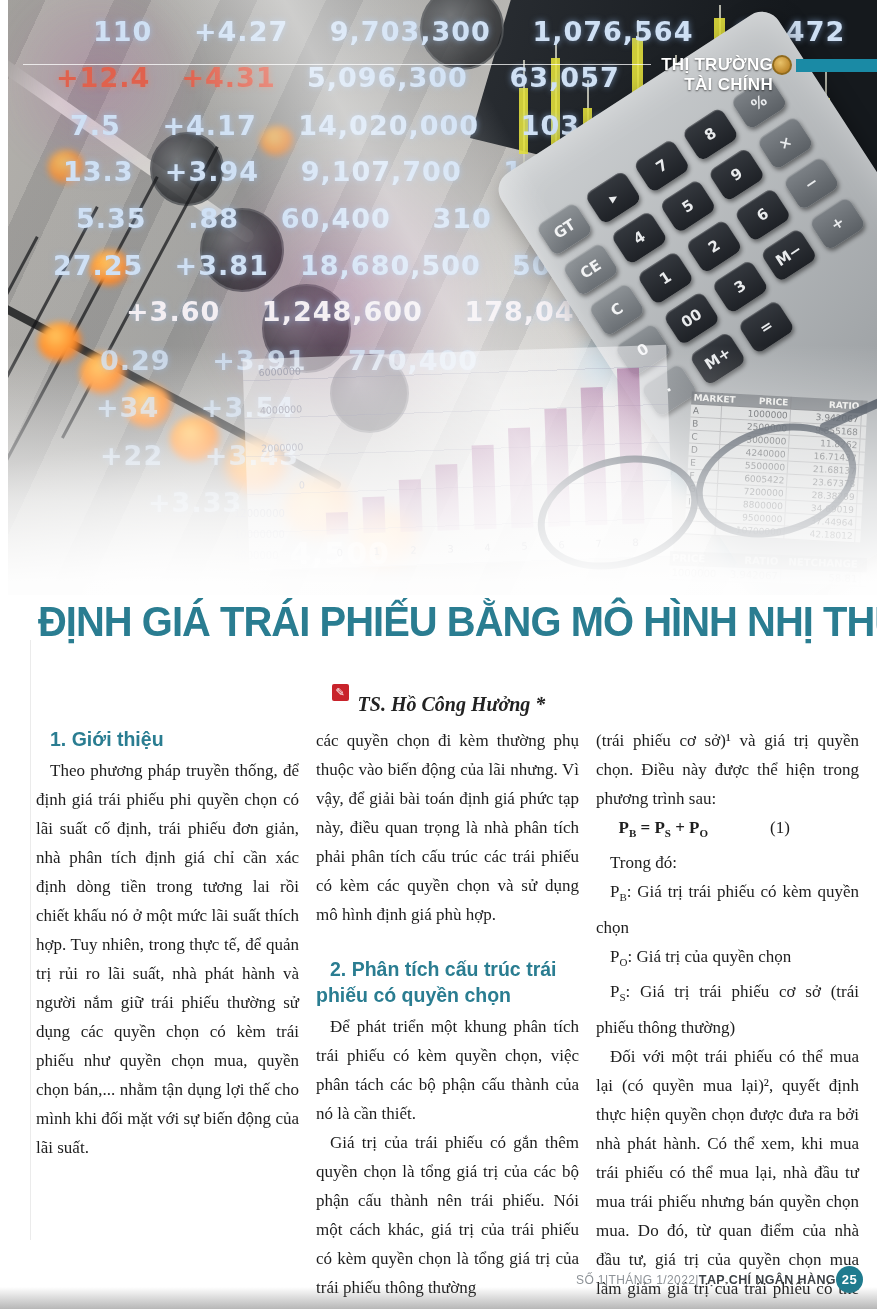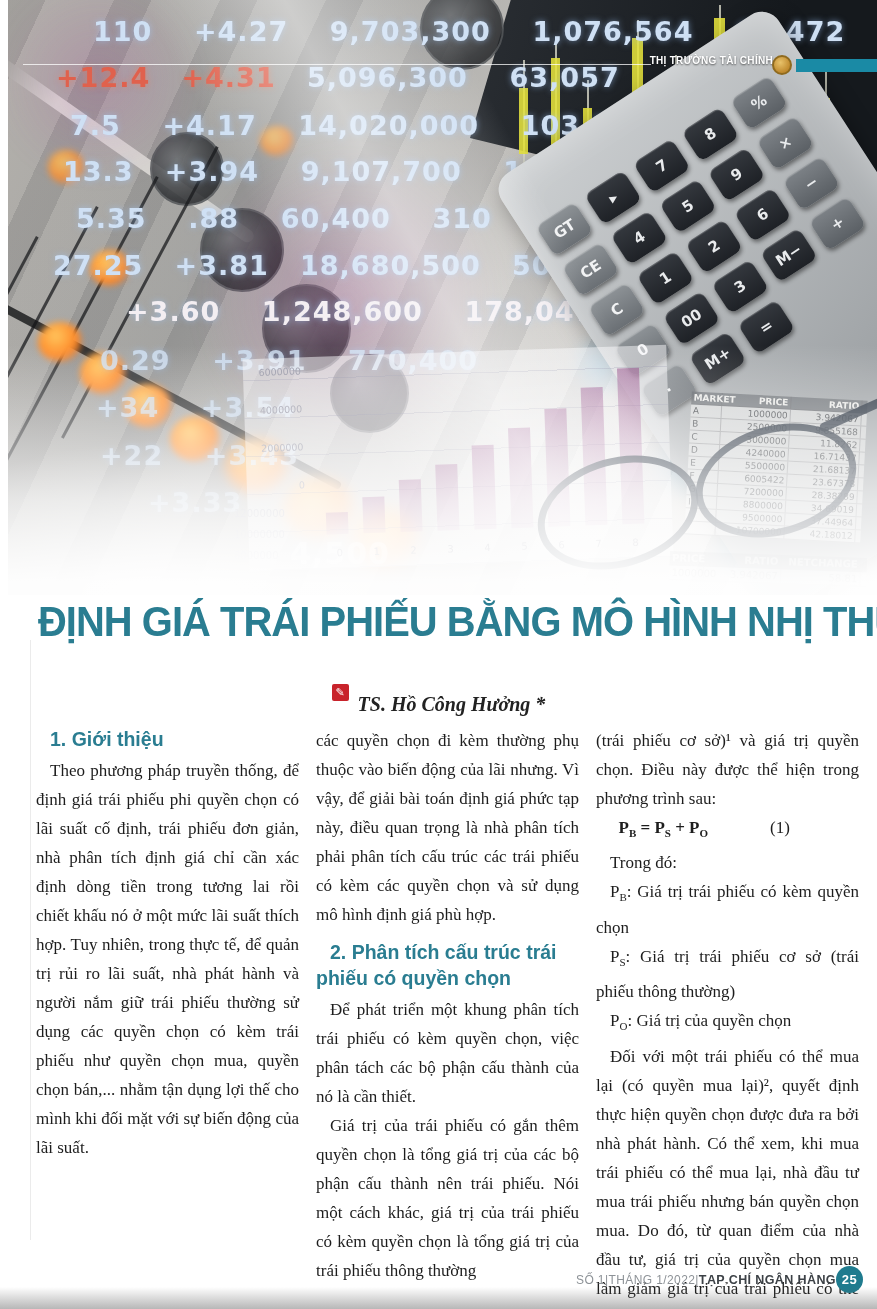--- a/index.html
+++ b/index.html
@@ -63,21 +63,21 @@
   .sheet .gen-row:first-child{background:rgba(80,84,90,.65);color:#f1f1ee;font-weight:bold;}
   .sheet2{top:556px;left:672px;transform:rotate(2deg) scale(1.12);opacity:.4;}
   
   .lens{position:absolute;border:7px solid rgba(24,34,48,.85);border-radius:50%;transform:rotate(-16deg);}
   .temple{position:absolute;height:9px;background:rgba(24,34,48,.85);border-radius:5px;transform:rotate(-24deg);}
   
   .candles{position:absolute;left:470px;top:0;}
   
   .badge-line{position:absolute;left:15px;top:64px;width:628px;height:1px;background:rgba(255,255,255,.75);}
   .badge-label{position:absolute;left:640px;top:55px;width:125px;text-align:right;
-     font-family:"Liberation Sans",sans-serif;font-weight:bold;font-size:10px;letter-spacing:.3px;color:#fff;
+     font-family:"Liberation Sans",sans-serif;font-weight:bold;font-size:17px;letter-spacing:.3px;color:#fff;
      text-shadow:0 1px 2px rgba(0,0,0,.6);}
   .badge-coin{position:absolute;left:764px;top:55px;width:20px;height:20px;border-radius:50%;
      background:radial-gradient(circle at 40% 35%,#e8c26a,#c08a2e 70%);border:2px solid #8f6a1e;box-sizing:border-box;}
   .badge-bar{position:absolute;left:788px;top:59px;width:81px;height:13px;background:#1a8aa5;}
   .whitefade{position:absolute;inset:0;z-index:40;pointer-events:none;
      background:linear-gradient(180deg,rgba(255,255,255,0) 58%,rgba(255,255,255,.72) 84%,rgba(255,255,255,.97) 98%),
                 radial-gradient(ellipse 420px 220px at 18% 100%,rgba(255,255,255,.75),transparent 70%);}
   .badge-z{z-index:50;}
   
   #title{position:absolute;left:38px;top:598px;width:830px;
@@ -86,21 +86,21 @@
   #authorrow{position:absolute;left:0;top:668px;width:877px;display:flex;justify-content:center;align-items:center;gap:9px;}
   .pen-icon{width:17px;height:17px;background:#c8232b;color:#fff;display:flex;align-items:center;justify-content:center;
      font-size:11px;border-radius:2px;}
   .author{font-family:"Liberation Serif",serif;font-style:italic;font-weight:bold;font-size:20px;color:#222;margin-top:25px;}
   #columns{position:absolute;left:36px;top:726px;width:824px;display:flex;gap:17px;}
   .col{width:263px;min-height:506px;position:relative;text-align:justify;font-size:17px;line-height:29px;color:#1d1d1d;}
   .col p{margin:0;text-indent:14px;}
   .col p.cont{text-indent:0;}
   .heading{font-family:"Liberation Sans",sans-serif;font-weight:bold;font-size:19.5px;line-height:26px;
      color:#2a7d91;text-align:left;margin:0 0 4px 0;text-indent:14px;}
-  .heading.mt{margin-top:10px;}
+  .heading.mt{margin-top:27px;}
   .formula{white-space:pre;font-weight:bold;}
   .formula sub,.def sub{font-size:11px;}
   .eqnum{font-weight:normal;margin-left:62px;}
   .foldline{position:absolute;left:30px;top:640px;width:1px;height:600px;background:rgba(0,0,0,.08);}
   
   #footer{position:absolute;right:14px;top:1266px;display:flex;align-items:center;gap:0;
      font-family:"Liberation Sans",sans-serif;font-size:12px;color:#8d9297;letter-spacing:.4px;}
   #footer .bold{font-weight:bold;color:#3c4146;font-size:12.5px;}
   .pagecircle{width:27px;height:27px;border-radius:50%;background:#1f7b8e;color:#fff;display:flex;
      align-items:center;justify-content:center;font-weight:bold;font-size:13px;font-family:"Liberation Sans",sans-serif;}
@@ -368,22 +368,22 @@
       <div class="heading mt">2. Phân tích cấu trúc trái phiếu có quyền chọn</div>
       <p>Để phát triển một khung phân tích trái phiếu có kèm quyền chọn, việc phân tách các bộ phận cấu thành của nó là cần thiết.</p>
       <p>Giá trị của trái phiếu có gắn thêm quyền chọn là tổng giá trị của các bộ phận cấu thành nên trái phiếu. Nói một cách khác, giá trị của trái phiếu có kèm quyền chọn là tổng giá trị của trái phiếu thông thường</p>
     </div>
 
     <div class="col">
       <p class="cont">(trái phiếu cơ sở)¹ và giá trị quyền chọn. Điều này được thể hiện trong phương trình sau:</p>
       <p class="formula">  <span>P</span><sub>B</sub><span> = P</span><sub>S</sub><span> + P</span><sub>O</sub><span class="eqnum">(1)</span></p>
       <p>Trong đó:</p>
       <p class="def"><span>P</span><sub>B</sub><span>: Giá trị trái phiếu có kèm quyền chọn</span></p>
+      <p class="def"><span>P</span><sub>O</sub><span>: Giá trị của quyền chọn</span></p>
       <p class="def"><span>P</span><sub>S</sub><span>: Giá trị trái phiếu cơ sở (trái phiếu thông thường)</span></p>
-      <p class="def"><span>P</span><sub>O</sub><span>: Giá trị của quyền chọn</span></p>
       <p>Đối với một trái phiếu có thể mua lại (có quyền mua lại)², quyết định thực hiện quyền chọn được đưa ra bởi nhà phát hành. Có thể xem, khi mua trái phiếu có thể mua lại, nhà đầu tư mua trái phiếu nhưng bán quyền chọn mua. Do đó, từ quan điểm của nhà đầu tư, giá trị của quyền chọn mua làm giảm giá trị của trái phiếu có thể mua lại so với giá trị của trái phiếu thông thường.</p>
     </div>
   </div>
 
   <div id="footer">
     <span>SỐ 1</span>
     <span>|</span>
     <span>THÁNG 1/2022</span>
     <span>|</span>
     <span class="bold">TẠP CHÍ NGÂN HÀNG</span>

